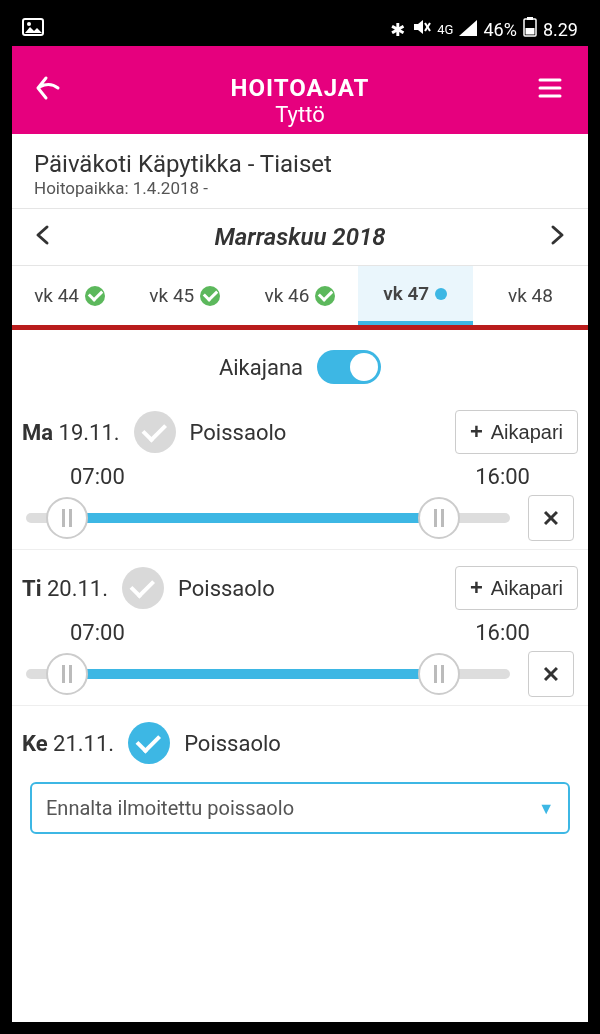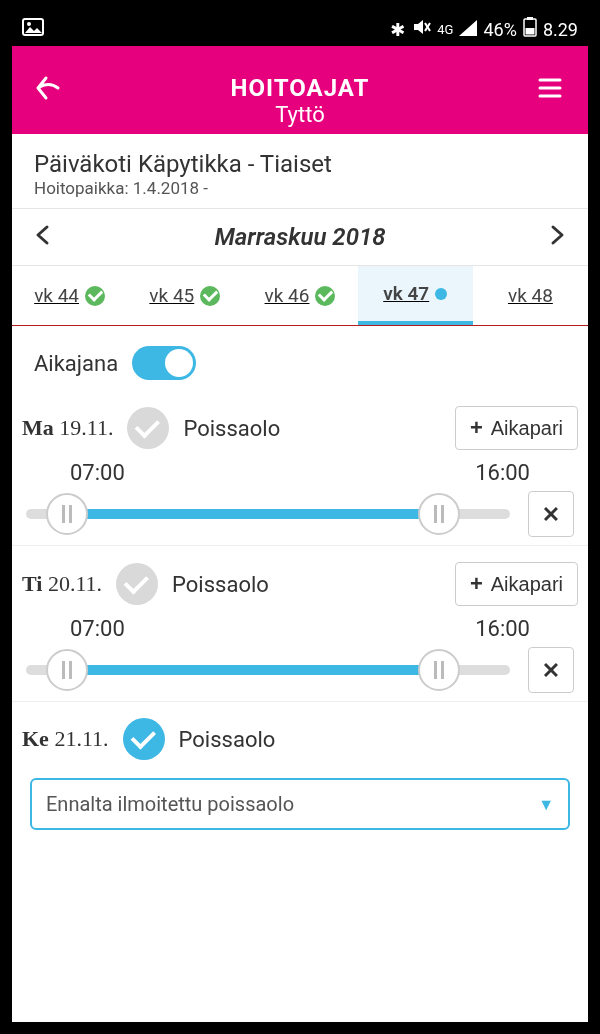--- a/index.html
+++ b/index.html
@@ -59,22 +59,21 @@
   justify-content: space-between;
   padding: 14px 20px;
   border-top: 1px solid #e5e5e5;
   border-bottom: 1px solid #e5e5e5;
   font-style: italic;
 }
 .month-nav .arrow svg { width: 22px; height: 22px; }
 .month-label { font-size: 24px; font-weight: 600; color: #333; }
 .week-tabs {
   display: flex;
-  border-bottom: 1px solid #b91c1c;
-  text-decoration: underline;
+  border-bottom: 5px solid #b91c1c;
 }
 .week-tab {
   flex: 1;
   text-align: center;
   padding: 16px 0;
   font-size: 19px;
   color: #444;
   position: relative;
   display: flex;
   align-items: center;
@@ -86,41 +85,41 @@
   border-bottom: 4px solid #3db7e4;
   font-weight: 600;
 }
 .wk-badge { width: 20px; height: 20px; display: inline-flex; align-items: center; justify-content: center; }
 .wk-badge.check { background: #5cb85c; border-radius: 50%; }
 .wk-badge.check::after { content: ""; width: 10px; height: 6px; border-left: 3px solid #fff; border-bottom: 3px solid #fff; transform: rotate(-45deg) translate(1px,-1px); }
 .wk-badge.dot { width: 12px; height: 12px; background: #3db7e4; border-radius: 50%; }
 .timeline-toggle {
   display: flex;
   align-items: center;
-  justify-content: flex-start;
+  justify-content: center;
   gap: 14px;
   padding: 20px 22px 10px 22px;
 }
 .timeline-label { font-size: 22px; color: #333; }
 .toggle {
   width: 64px; height: 34px; background: #3db7e4; border-radius: 17px; position: relative;
 }
 .toggle::after {
   content: ""; position: absolute; right: 3px; top: 3px; width: 28px; height: 28px; background: #fff; border-radius: 50%;
 }
 .day-block { padding: 12px 10px 8px 10px; border-bottom: 1px solid #eee; }
 .day-block:last-child { border-bottom: none; }
 .day-head {
   display: flex;
   align-items: center;
   justify-content: space-between;
   padding: 4px 0 10px 0;
 }
 .day-left { display: flex; align-items: center; gap: 14px; }
-.day-name { font-size: 22px; color: #333; font-family: Liberation Serif, serif; }
+.day-name { font-size: 22px; color: #333; }
 .day-name .wk { font-weight: 700; }
 .round-check {
   width: 42px; height: 42px; border-radius: 50%; background: #d9d9d9; display: flex; align-items: center; justify-content: center;
 }
 .round-check.on { background: #3db7e4; }
 .round-check::after { content: ""; width: 18px; height: 10px; border-left: 4px solid #fff; border-bottom: 4px solid #fff; transform: rotate(-45deg) translate(1px,-2px); }
 .absence-label { font-size: 22px; color: #333; }
 .aikapari-btn {
   border: 1px solid #ccc; background: #fff; padding: 8px 14px; border-radius: 4px; display: flex; align-items: center; gap: 8px; font-size: 20px; color: #333;
 }

